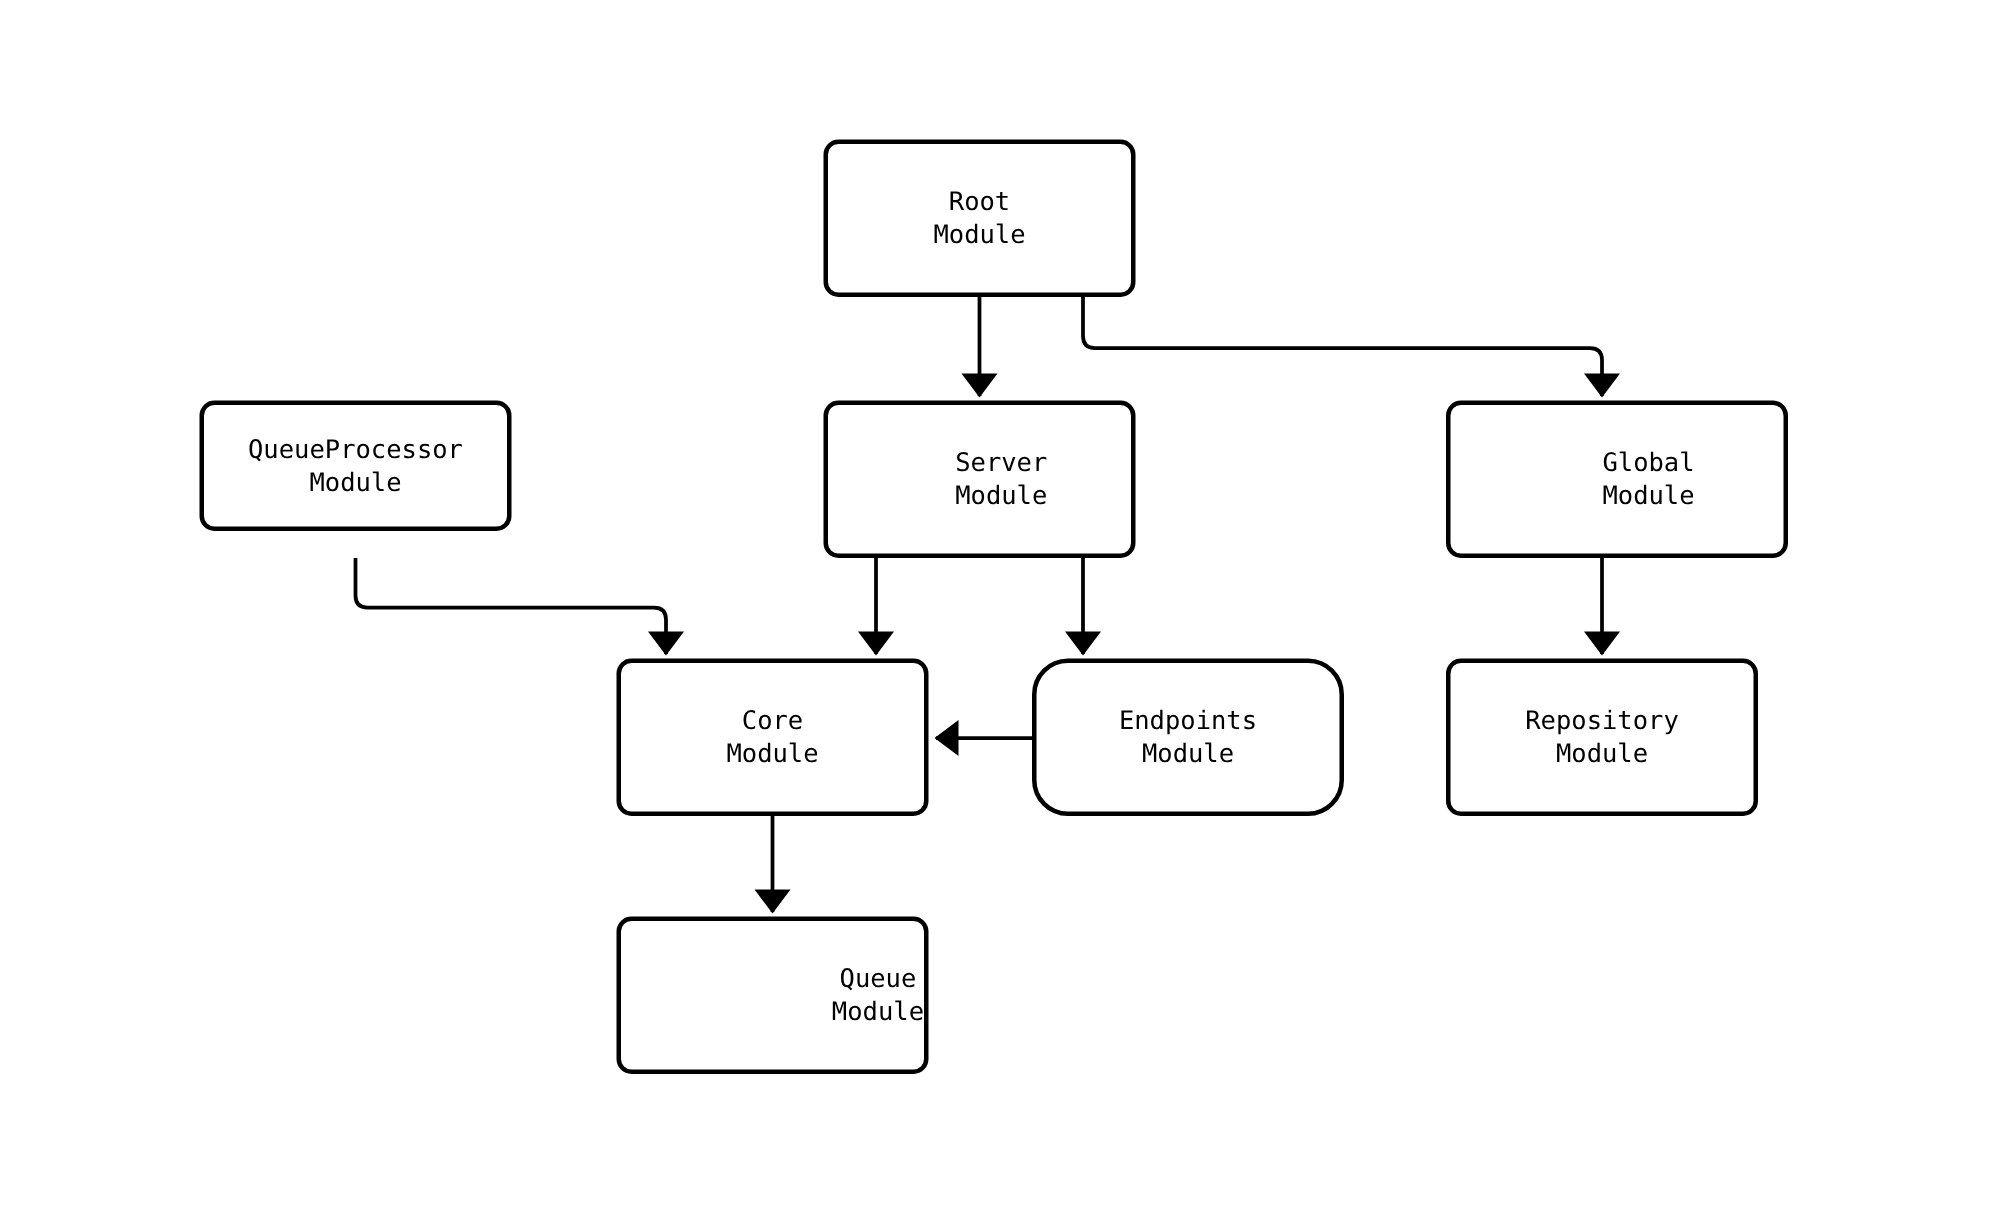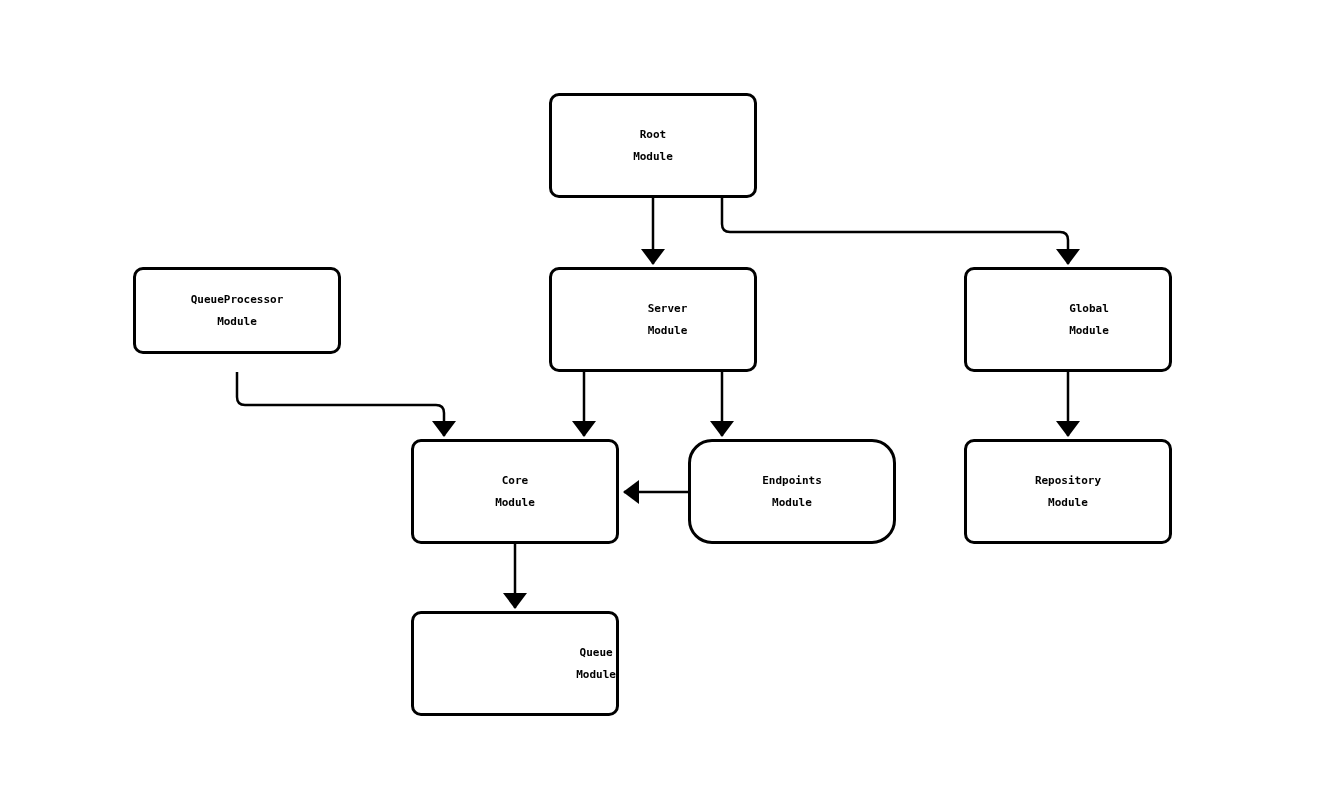--- a/index.html
+++ b/index.html
@@ -31,22 +31,22 @@
     position: absolute;
     box-sizing: border-box;
     background: #ffffff;
     border: 3px solid #000000;
     border-radius: 10px;
     display: flex;
     align-items: center;
     justify-content: center;
   }
   .node-label {
-    font-weight: bold;
-    font-size: 11px;
+    font-weight: normal;
+    font-size: 17px;
     line-height: 22px;
     color: #000000;
     text-align: center;
     white-space: pre-line;
   }
 </style>
 </head>
 <body>
 
 <div class="canvas">
@@ -75,21 +75,21 @@
   <div class="node" style="left: 133px; top: 267px; width: 208px; height: 87px;">
     <span class="node-label">QueueProcessor
 Module</span>
   </div>
 
   <div class="node" style="left: 549px; top: 267px; width: 208px; height: 105px; padding-left: 29px;">
     <span class="node-label">Server
 Module</span>
   </div>
 
-  <div class="node" style="left: 964px; top: 267px; width: 208px; height: 105px; padding-left: 42px;">
+  <div class="node" style="left: 964px; top: 267px; width: 228px; height: 105px; padding-left: 42px;">
     <span class="node-label">Global
 Module</span>
   </div>
 
   <div class="node" style="left: 411px; top: 439px; width: 208px; height: 105px;">
     <span class="node-label">Core
 Module</span>
   </div>
 
   <div class="node" style="left: 688px; top: 439px; width: 208px; height: 105px; border-radius: 24px;">

